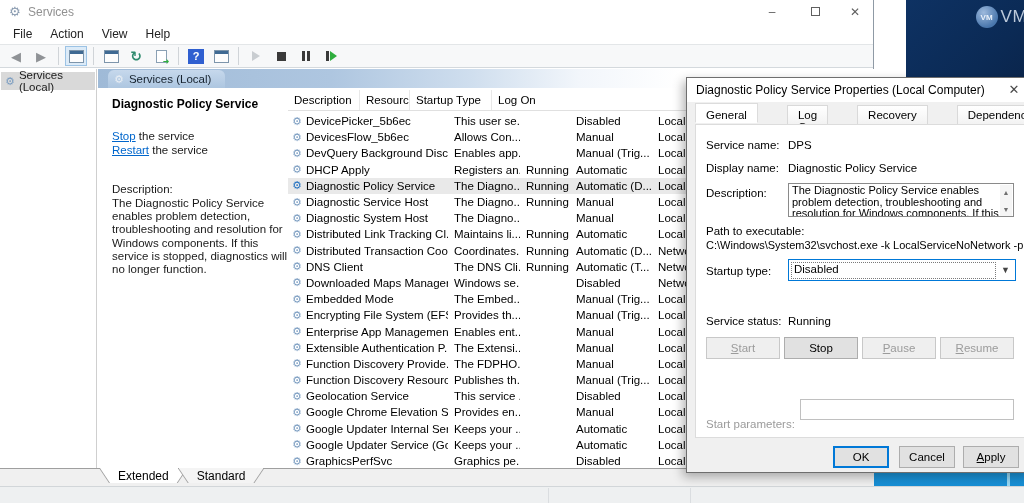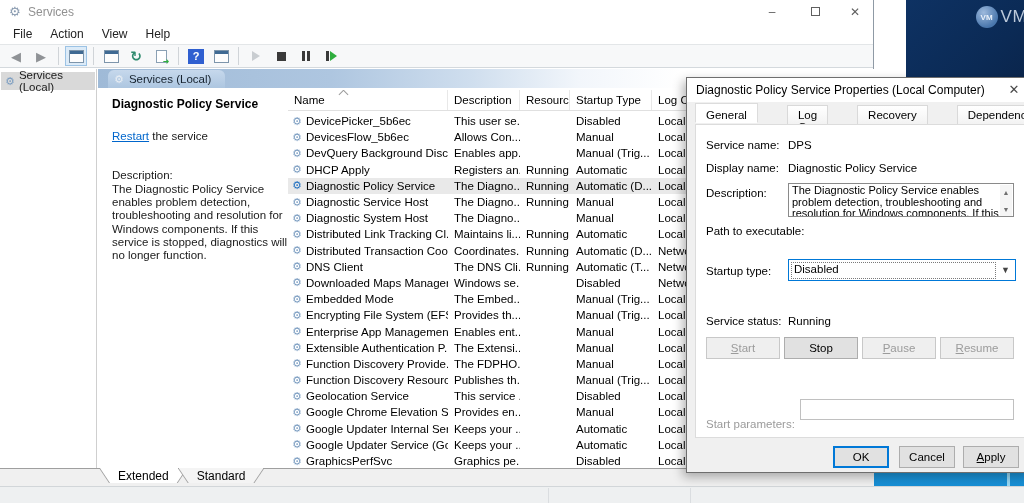--- a/index.html
+++ b/index.html
@@ -220,29 +220,29 @@
           <div class="band-tab">
             <span class="band-gear">⚙</span>
             <span>Services (Local)</span>
           </div>
         </div>
         <div class="content">
 
           <div class="descpanel">
             <div class="svc-title">Diagnostic Policy Service</div>
             <div class="svc-links">
+              <div><span class="link">Stop</span><span> the service</span></div>
               <div><span class="link">Restart</span><span> the service</span></div>
             </div>
             <div class="desc-label">Description:</div>
             <div class="desc-text">The Diagnostic Policy Service enables problem detection, troubleshooting and resolution for Windows components.  If this service is stopped, diagnostics will no longer function.</div>
           </div>
 
           <div class="list">
             <div class="lheader">
-              <span class="hcell h-name"><span>Name</span><i class="sort-chev"></i></span>
               <span class="hcell h-desc">Description</span>
               <span class="hcell h-status">Resourc</span>
               <span class="hcell h-startup">Startup Type</span>
               <span class="hcell h-logon">Log On</span>
             </div>
             <div class="lrows">
                 <div class="lrow">
                   <span class="gear">⚙</span>
                   <span class="c name">DevicePicker_5b6ec</span>
                   <span class="c desc">This user se...</span>
@@ -453,20 +453,21 @@
       <span class="fld-label" style="left:10px; top:62px;">Description:</span>
       <div class="dlg-textarea">
         <span>The Diagnostic Policy Service enables problem detection, troubleshooting and resolution for Windows components.  If this service is stopped</span>
         <span class="ta-scroll">
             <span>▲</span>
             <span>▼</span>
           </span>
       </div>
 
       <span class="fld-label" style="left:10px; top:100px;">Path to executable:</span>
+      <span class="path-line">C:\Windows\System32\svchost.exe -k LocalServiceNoNetwork -p</span>
 
       <span class="fld-label" style="left:10px; top:140px;">Startup type:</span>
       <div class="combo">
         <span class="combo-text">Disabled</span>
         <span class="combo-arrow">▼</span>
       </div>
 
       <div class="hline"></div>
 
       <span class="fld-label" style="left:10px; top:190px;">Service status:</span>

